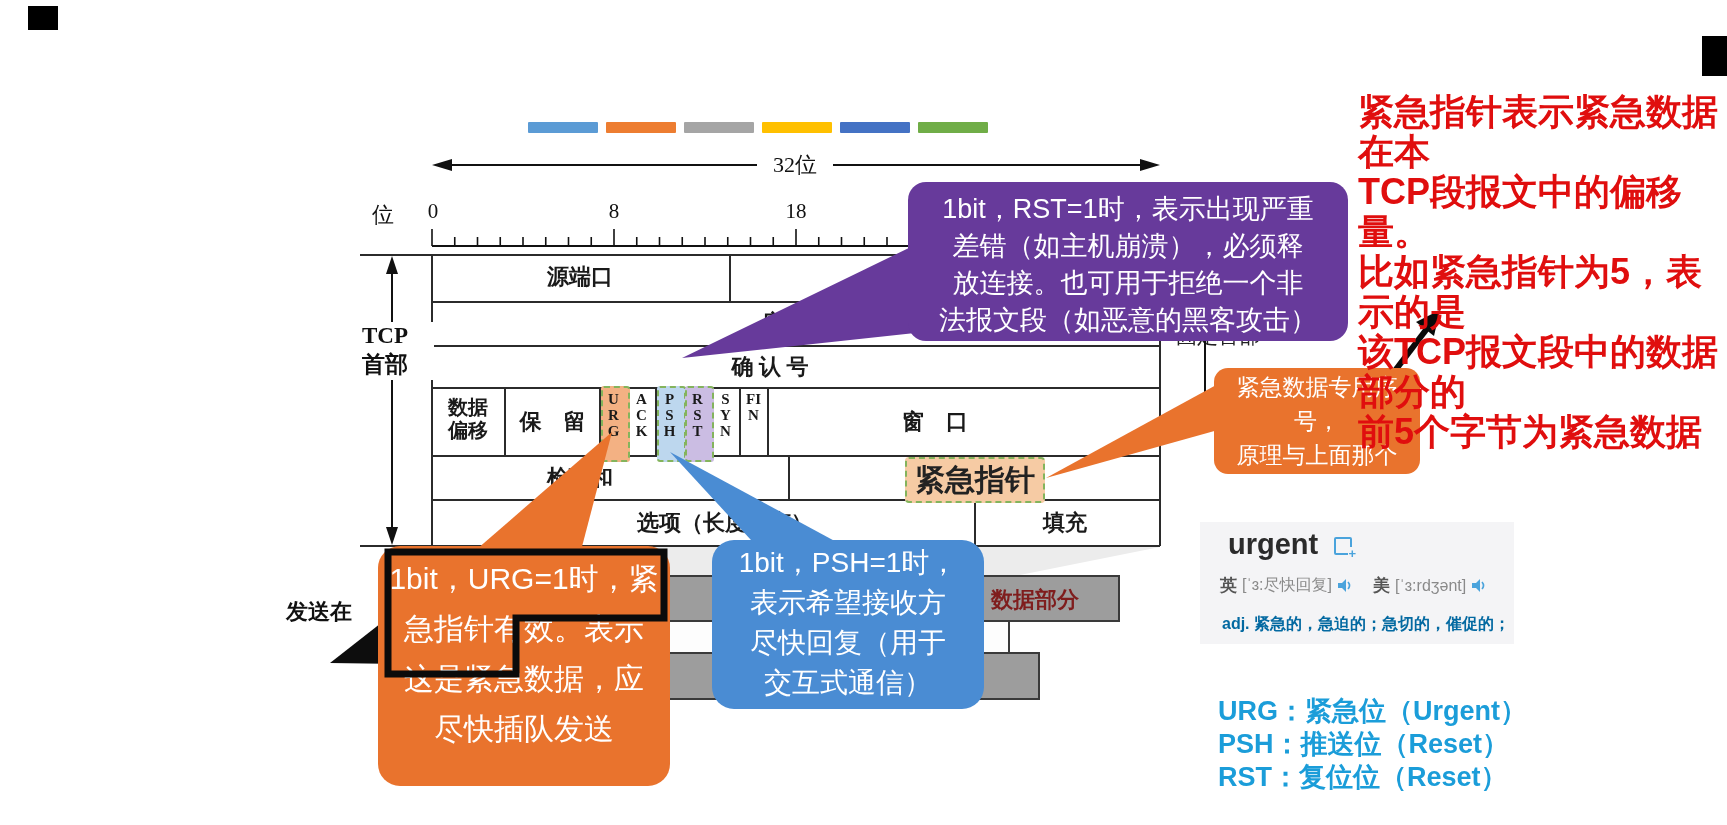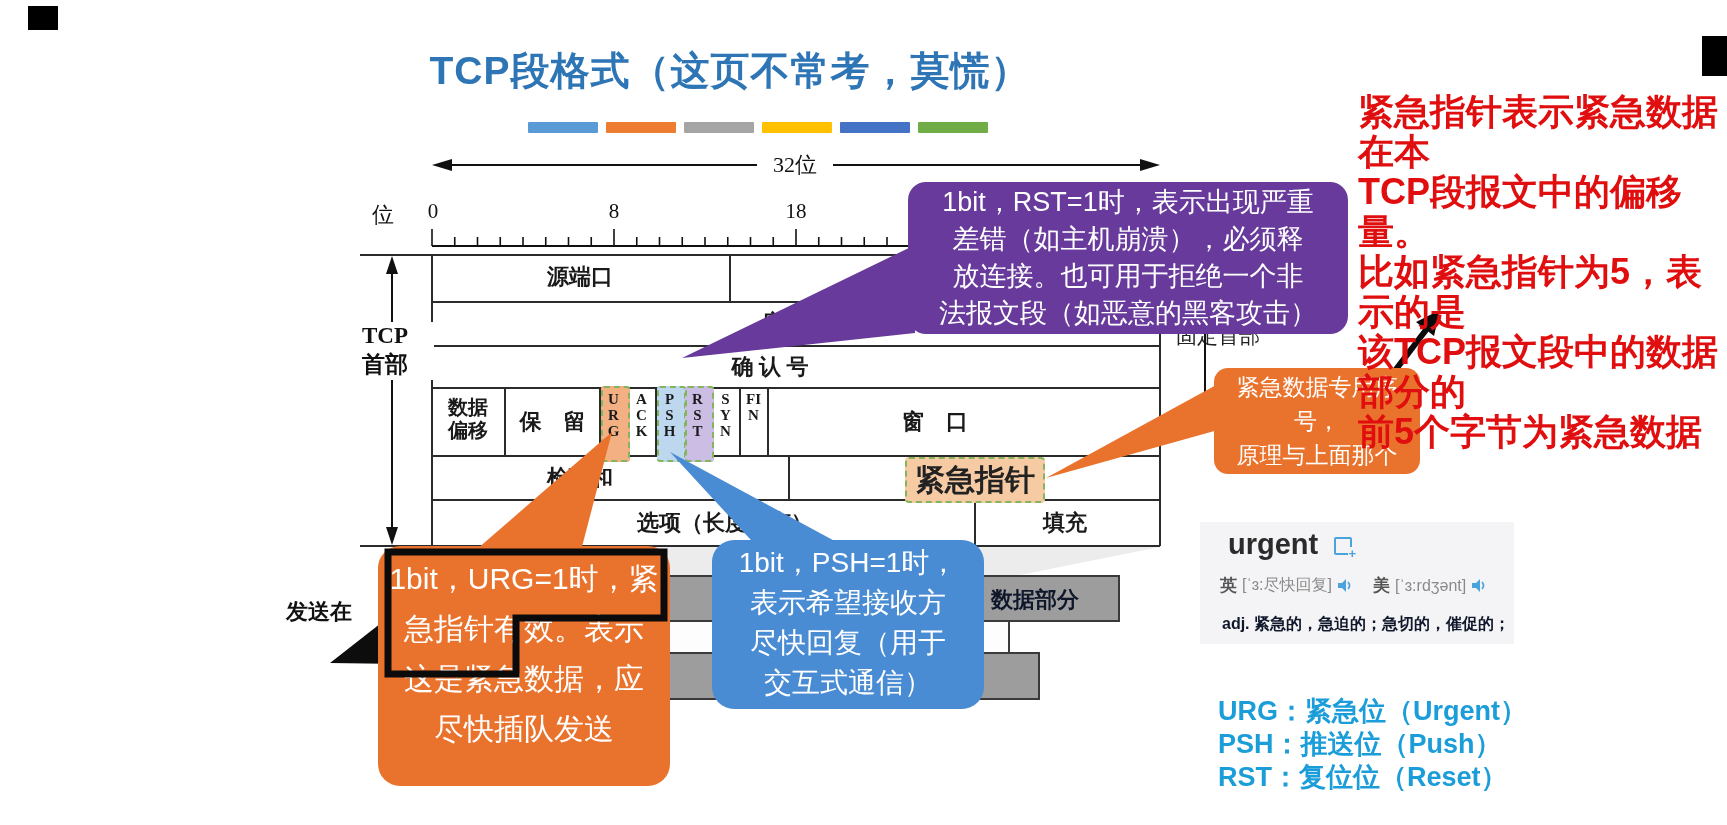--- a/index.html
+++ b/index.html
@@ -37,30 +37,30 @@
   
   #underlay{left:0;top:0;z-index:1;}
   #gridlayer{left:0;top:0;z-index:2;}
   #overlay{left:0;top:0;z-index:4;pointer-events:none;}
   #toplayer{left:0;top:0;z-index:7;pointer-events:none;}
 
   
   .seg-bar{position:absolute;border:2px solid #3a3a3a;z-index:1;}
   #bar-data{left:388px;top:575px;width:728px;height:43px;background:#9D9D9D;}
   #bar-data span{position:absolute;left:545px;top:8px;width:200px;text-align:center;
-        font-family:"Liberation Serif",serif;font-weight:bold;font-size:22px;color:#0f172a;}
+        font-family:"Liberation Serif",serif;font-weight:bold;font-size:22px;color:#7f1d1d;}
   #bar-white{left:388px;top:620px;width:618px;height:30px;background:#fdfdfd;}
   #bar-gray2{left:388px;top:652px;width:648px;height:44px;background:#9D9D9D;}
   #send-label{left:286px;top:597px;font-family:"Liberation Serif",serif;font-weight:bold;
         font-size:22px;color:#111;z-index:2;}
 
   
   .bubble{position:absolute;border-radius:22px;color:#fff;text-align:center;white-space:pre-line;z-index:6;}
   #bubble-rst{left:908px;top:182px;width:440px;height:150px;background:#673A9B;font-size:27px;
-        line-height:37px;padding-top:2px;border-radius:18px;}
+        line-height:37px;padding-top:9px;border-radius:18px;}
   #bubble-urg{left:378px;top:546px;width:292px;height:232px;background:#E9732D;font-size:30px;
         line-height:50px;padding-top:8px;}
   #bubble-psh{left:712px;top:540px;width:272px;height:166px;background:#4A8CD3;font-size:28px;
         line-height:40px;padding-top:3px;}
   #bubble-urgseq{left:1214px;top:368px;width:206px;height:104px;background:#E9732D;font-size:23px;
         line-height:34px;padding-top:2px;border-radius:14px;}
 
   
   #note-red{left:1358px;top:92px;width:370px;font-size:36px;font-weight:bold;color:#E00E0E;
         line-height:40px;white-space:pre-line;z-index:7;}
@@ -69,34 +69,33 @@
   #dict{left:1200px;top:522px;width:314px;height:122px;background:#F4F4F6;z-index:3;}
   #dict-word{position:absolute;left:28px;top:6px;font-size:29px;font-weight:bold;color:#2b2b2b;}
   #dict-copy{position:absolute;left:134px;top:15px;width:14px;height:14px;border:2px solid #4AA3DC;
         border-radius:2px;}
   #dict-copy::after{content:"+";position:absolute;right:-6px;bottom:-7px;color:#4AA3DC;
         font-size:13px;font-weight:bold;background:#F4F4F6;line-height:1;}
   .phon-row{position:absolute;left:20px;top:52px;display:flex;align-items:center;gap:5px;}
   .phon-label{font-size:17px;font-weight:bold;color:#555;}
   .phon{font-size:16px;color:#8a8a8a;}
   .spk{width:17px;height:15px;margin-right:14px;}
-  #dict-def{position:absolute;left:22px;top:92px;font-size:16px;font-weight:bold;color:#0f172a;}
+  #dict-def{position:absolute;left:22px;top:92px;font-size:16px;font-weight:bold;color:#0369a1;}
 
   
   #glossary{left:1218px;top:662px;z-index:3;margin-top:33px;}
   .gloss-line{font-size:27px;color:#1B9DD9;line-height:33px;font-weight:bold;}
 
   .corner-mark{position:absolute;background:#000;z-index:8;}
 </style>
 </head>
 <body>
 
 <div id="canvas">
 
-  <div class="abs" id="title">TCP段格式（这页不常考，莫慌）</div>
   <div class="deco-bar" style="left: 528px; background: rgb(91, 155, 213);"></div>
   <div class="deco-bar" style="left: 606px; background: rgb(237, 125, 49);"></div>
   <div class="deco-bar" style="left: 684px; background: rgb(165, 165, 165);"></div>
   <div class="deco-bar" style="left: 762px; background: rgb(255, 192, 0);"></div>
   <div class="deco-bar" style="left: 840px; background: rgb(68, 114, 196);"></div>
   <div class="deco-bar" style="left: 918px; background: rgb(112, 173, 71);"></div>
 
   <svg id="underlay" class="abs" width="1727" height="825">
     <polygon points="432,547 1160,547 1005,578 555,578" fill="#ECECEC"></polygon>
   </svg>
@@ -273,20 +272,20 @@
       <svg class="spk" viewBox="0 0 17 15" style="pointer-events:auto">
         <polygon points="1,5 5,5 9,1 9,14 5,10 1,10" fill="#4AA3DC"></polygon>
         <path d="M11,4 Q14,7.5 11,11" stroke="#4AA3DC" stroke-width="1.6" fill="none"></path>
       </svg>
     </div>
     <div id="dict-def">adj. 紧急的，急迫的；急切的，催促的；</div>
   </div>
 
   <div class="abs" id="glossary">
     <div class="gloss-line">URG：紧急位（Urgent）</div>
-    <div class="gloss-line">PSH：推送位（Push）</div>
+    <div class="gloss-line">PSH：推送位（Reset）</div>
     <div class="gloss-line">RST：复位位（Reset）</div>
   </div>
 
   <div class="corner-mark" style="left:28px;top:6px;width:30px;height:24px"></div>
   <div class="corner-mark" style="left:1702px;top:36px;width:25px;height:40px"></div>
 
 </div>
 
 </body></html>

